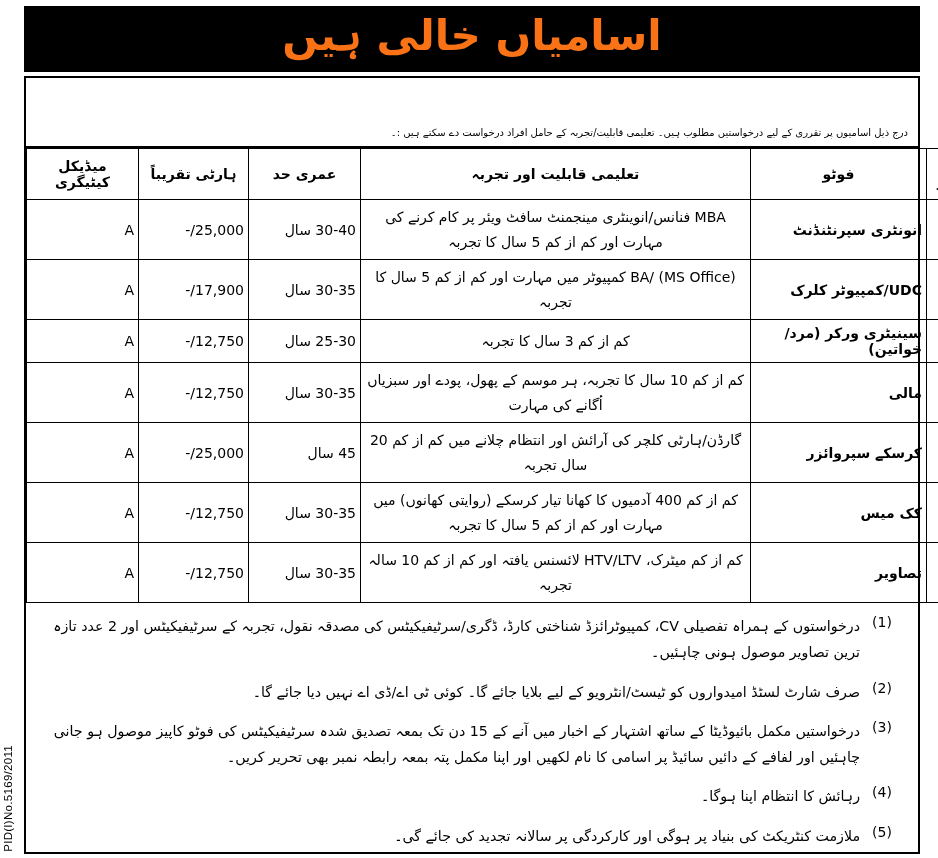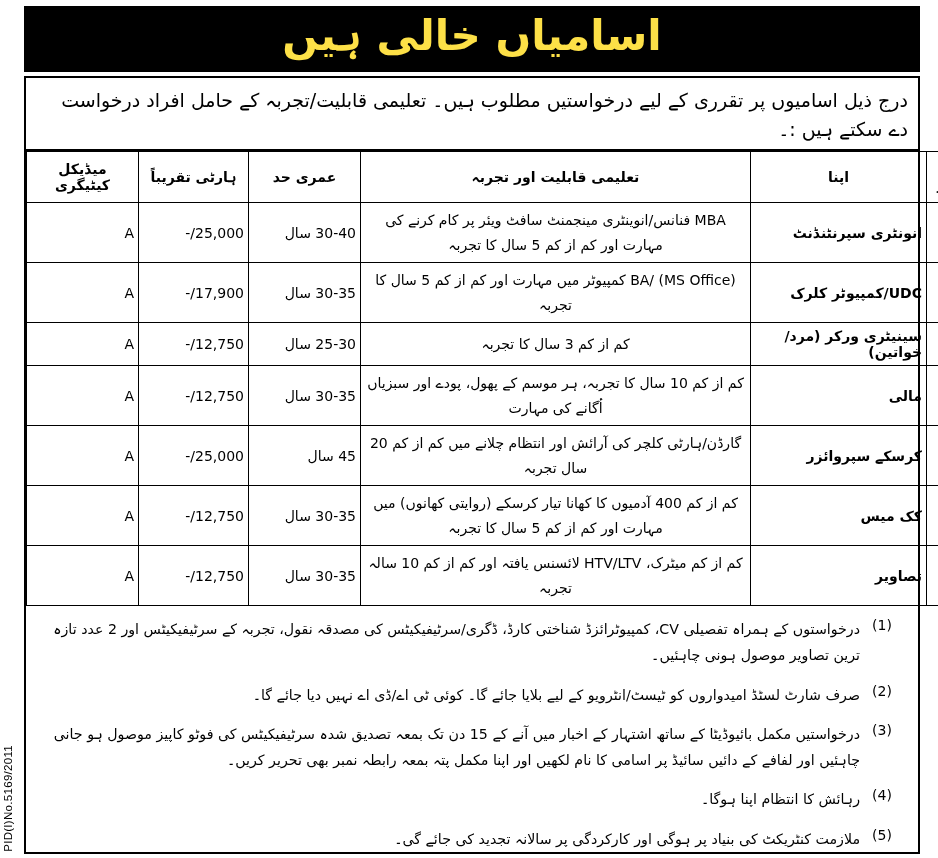--- a/index.html
+++ b/index.html
@@ -22,45 +22,46 @@
   .header-band {
     background: #000000;
     height: 66px;
     margin: 0 10px 0 16px;
     display: flex;
     align-items: center;
     justify-content: center;
     position: relative;
   }
   .header-title {
-    color: #fde047;
+    color: #f97316;
     font-size: 42px;
     font-weight: bold;
     letter-spacing: 1px;
     direction: rtl;
     font-family: "DejaVu Sans", sans-serif;
     line-height: 1;
     padding-bottom: 6px;
   }
   .content-frame {
     border: 2px solid #000;
     margin: 4px 10px 0 16px;
     padding: 0;
     box-sizing: border-box;
     height: 778px;
     position: relative;
     background: #fff;
   }
   .intro {
     direction: rtl;
     text-align: right;
-    font-size: 19px;
+    font-size: 10px;
     padding: 8px 10px 6px 10px;
     line-height: 1.5;
     border-bottom: 2px solid #000;
+    margin-top: 39px;
   }
   table.jobs {
     width: 100%;
     border-collapse: collapse;
     table-layout: fixed;
     direction: rtl;
   }
   table.jobs th, table.jobs td {
     border: 1px solid #000;
     font-size: 14px;
@@ -151,21 +152,21 @@
         <col class="c-sr">
         <col class="c-post">
         <col class="c-qual">
         <col class="c-age">
         <col class="c-sal">
         <col class="c-cat">
       </colgroup>
       <thead>
         <tr>
           <th>نمبر شمار</th>
-          <th>اپنا</th>
+          <th>فوٹو</th>
           <th>تعلیمی قابلیت اور تجربہ</th>
           <th>عمری حد</th>
           <th>ہارٹی تقریباً</th>
           <th>میڈیکل کیٹیگری</th>
         </tr>
       </thead>
       <tbody>
         <tr>
           <td>1-</td>
           <td class="title">انونٹری سپرنٹنڈنٹ</td>

